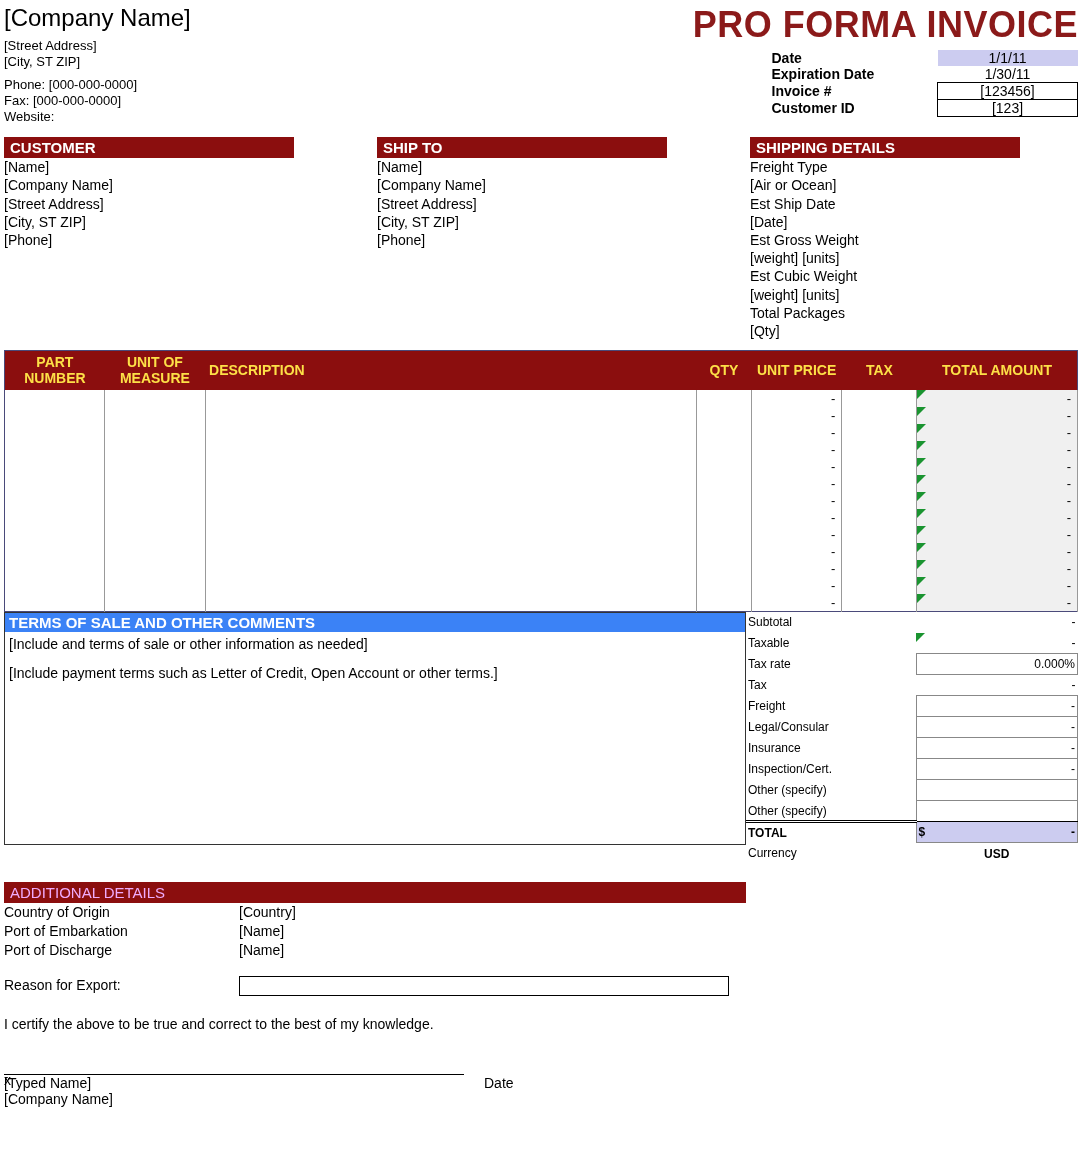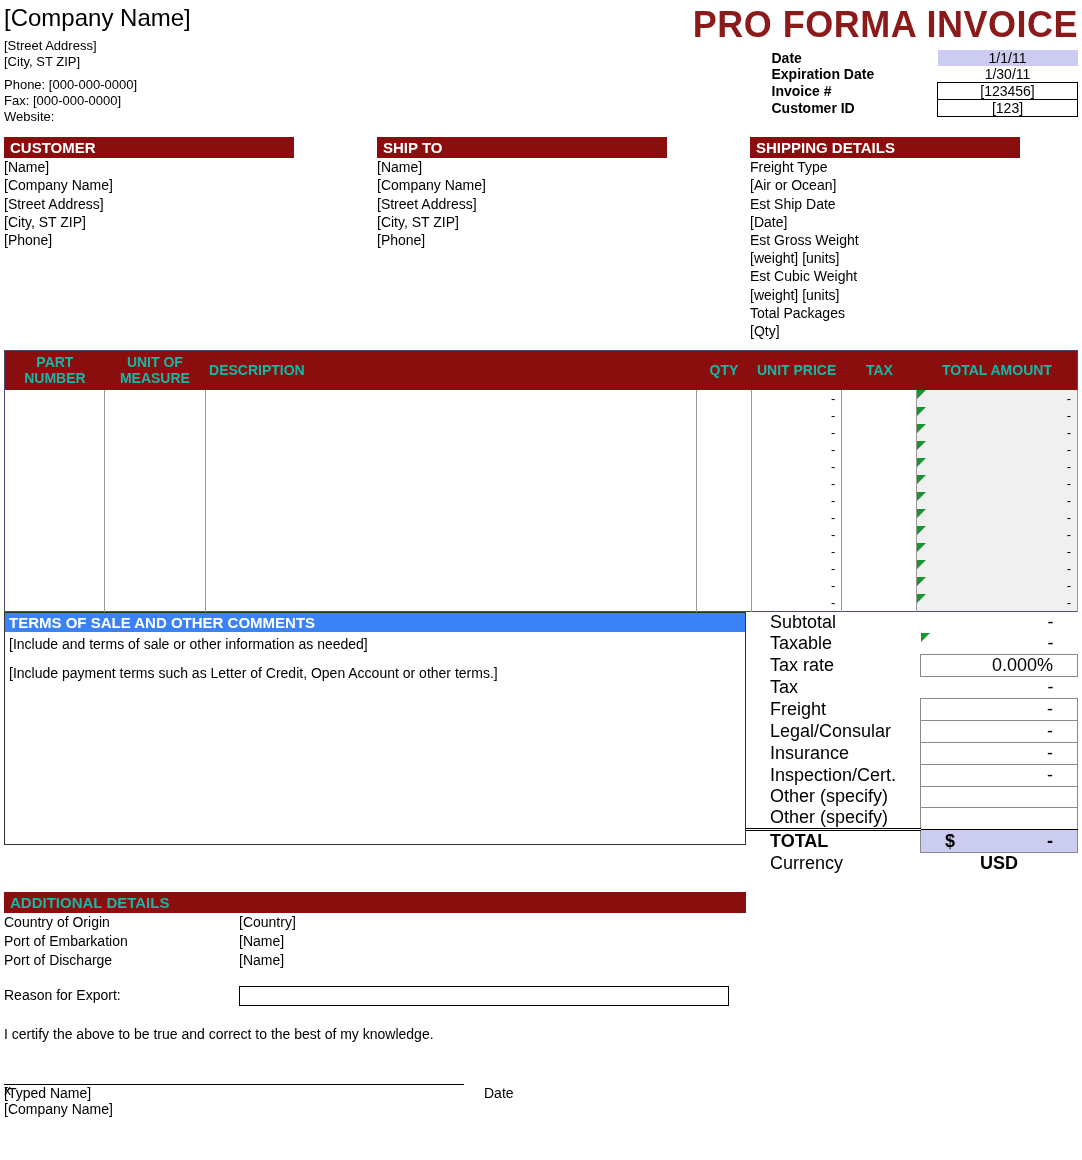--- a/index.html
+++ b/index.html
@@ -23,42 +23,42 @@
   .bg-lav { background: #ccccf0; }
   .box { border: 1px solid #000; }
   .section-row { display: flex; gap: 0; margin-top: 12px; }
   .section-col { flex: 0 0 373px; }
   .section-col.last { flex: 0 0 330px; }
   .section-hdr { background: #8b0e0e; color: #fff; font-weight: bold; padding: 2px 6px; font-size: 15px; }
   .section-body div { font-size: 14px; line-height: 1.3; }
   .kv { display: flex; flex-direction: column; }
   .kv .k { width: 160px; }
   .items { width: 100%; border-collapse: collapse; margin-top: 10px; border: 1px solid #4a4a7a; }
-  .items thead th { background: #8b0e0e; color: #14b8a6; font-weight: bold; font-size: 14px; text-align: center; padding: 4px 4px; line-height: 1.1; }
+  .items thead th { background: #8b0e0e; color: #fde047; font-weight: bold; font-size: 14px; text-align: center; padding: 4px 4px; line-height: 1.1; }
   .items thead th.left { text-align: left; }
   .items td { border-right: 1px solid #999; padding: 1px 6px; height: 17px; font-size: 13px; text-align: right; vertical-align: middle; }
   .items .tot-col { background: #f0f0f0; position: relative; }
   .items td:first-child { border-left: none; }
   .corner { position: absolute; left: 0; top: 0; width: 0; height: 0; border-left: 9px solid #1a9430; border-bottom: 9px solid transparent; }
   .lower { display: flex; margin-top: 0; }
   .terms-col { width: 742px; }
   .terms-box { border: 1px solid #333; }
   .terms-hdr { background: #3b82f6; color: #fff; font-weight: bold; padding: 1px 4px; font-size: 15px; }
   .terms-body { padding: 2px 4px; height: 212px; font-size: 14px; line-height: 1.5; }
   .summary-col { width: 332px; }
   .summary { width: 100%; border-collapse: collapse; }
-  .summary td { padding: 0 24px; font-size: 18px; height: 21px; }
+  .summary td { padding: 0 2px; font-size: 12px; height: 21px; }
   .summary .lbl { width: 170px; }
   .summary .val { text-align: right; border: 1px solid #888; position: relative; }
   .summary .noborder { border: none; }
   .dbl-top td { border-top: 3px double #000; }
   .total-row .lbl { font-weight: bold; }
   .total-row .val { background: #ccccf0; font-weight: bold; }
   .add-details { margin-top: 18px; }
-  .full-hdr { background: #8b0e0e; color: #14b8a6; font-weight: bold; padding: 2px 6px; font-size: 15px; }
+  .full-hdr { background: #8b0e0e; color: #f0abfc; font-weight: normal; padding: 2px 6px; font-size: 15px; }
   .detail-row { display: flex; font-size: 14px; line-height: 1.35; }
   .detail-row .k { width: 235px; }
   .reason-box { display: inline-block; border: 1px solid #000; width: 490px; height: 20px; vertical-align: middle; }
   .sig-line { border-bottom: 1px solid #000; width: 460px; margin-top: 26px; }
   .sig-labels { display: flex; font-size: 14px; }
   .sig-labels .a { width: 480px; }
   .currency-val { text-align: center !important; font-weight: bold; }
 </style>
 </head>
 <body>

